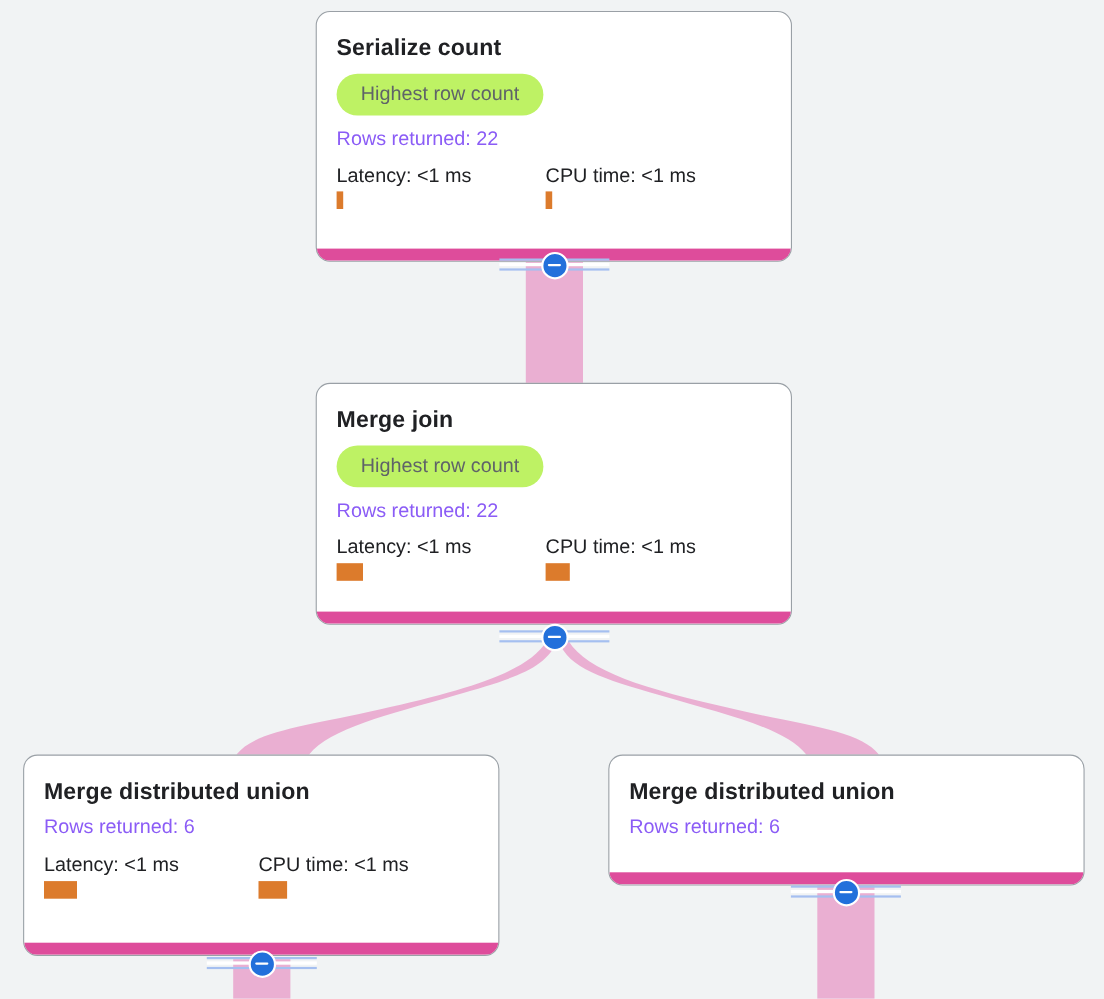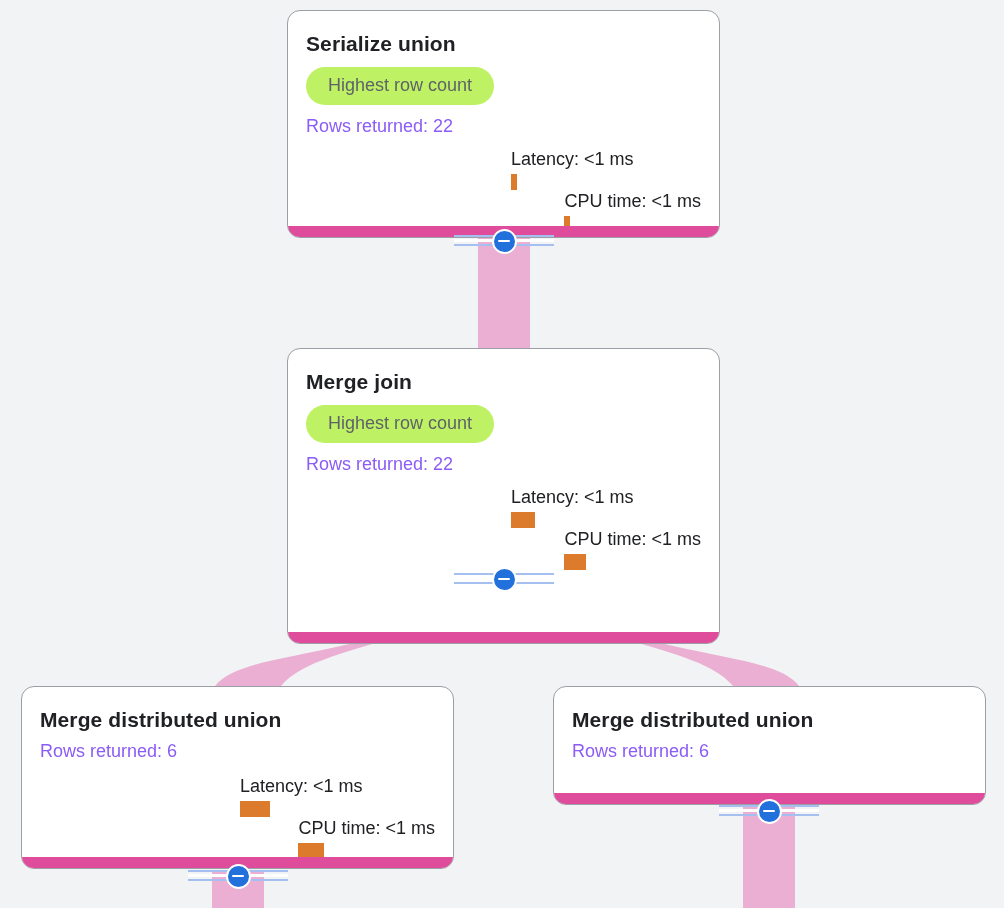--- a/index.html
+++ b/index.html
@@ -62,22 +62,21 @@
   .rows-line {
     margin-top: 9px;
     font-size: 18px;
     line-height: 24px;
     color: #8b5cf6;
     white-space: nowrap;
   }
   .metrics {
     margin-top: 10px;
     display: flex;
-    flex-direction: column;
-    align-items: flex-end;
+    flex-direction: row;
   }
   .metric {
     display: flex;
     flex-direction: column;
   }
   .metric-label {
     font-size: 18px;
     line-height: 22px;
     color: #202124;
     white-space: nowrap;
@@ -168,21 +167,21 @@
              C 584,626 534,610 517,583
              Z"></path>
 
     <rect x="212" y="872" width="52" height="36" fill="#EAAFD2"></rect>
 
     <rect x="743" y="805" width="52" height="103" fill="#EAAFD2"></rect>
   </svg>
 
   <div class="node" style="left:287px; top:10px; width:433px; height:228px;">
     <div class="node-body">
-      <div class="node-title">Serialize union</div>
+      <div class="node-title">Serialize count</div>
       <div class="badge">Highest row count</div>
       <div class="rows-line">Rows returned: 22</div>
       <div class="metrics">
         <div class="metric" style="width:190px;">
           <div class="metric-label">Latency: &lt;1 ms</div>
           <div class="metric-bar" style="width:6px;"></div>
         </div>
         <div class="metric">
           <div class="metric-label">CPU time: &lt;1 ms</div>
           <div class="metric-bar" style="width:6px;"></div>
@@ -196,21 +195,21 @@
     <div class="toggle-rails">
       <div class="rail r1"></div>
         <div class="rail r2"></div>
         <div class="rail r3"></div>
     </div>
     <div class="toggle-circle">
       <div class="minus"></div>
     </div>
   </div>
 
-  <div class="node" style="left:287px; top:348px; width:433px; height:296px;">
+  <div class="node" style="left:287px; top:348px; width:433px; height:220px;">
     <div class="node-body">
       <div class="node-title">Merge join</div>
       <div class="badge">Highest row count</div>
       <div class="rows-line">Rows returned: 22</div>
       <div class="metrics">
         <div class="metric" style="width:190px;">
           <div class="metric-label">Latency: &lt;1 ms</div>
           <div class="metric-bar" style="width:24px;"></div>
         </div>
         <div class="metric">

